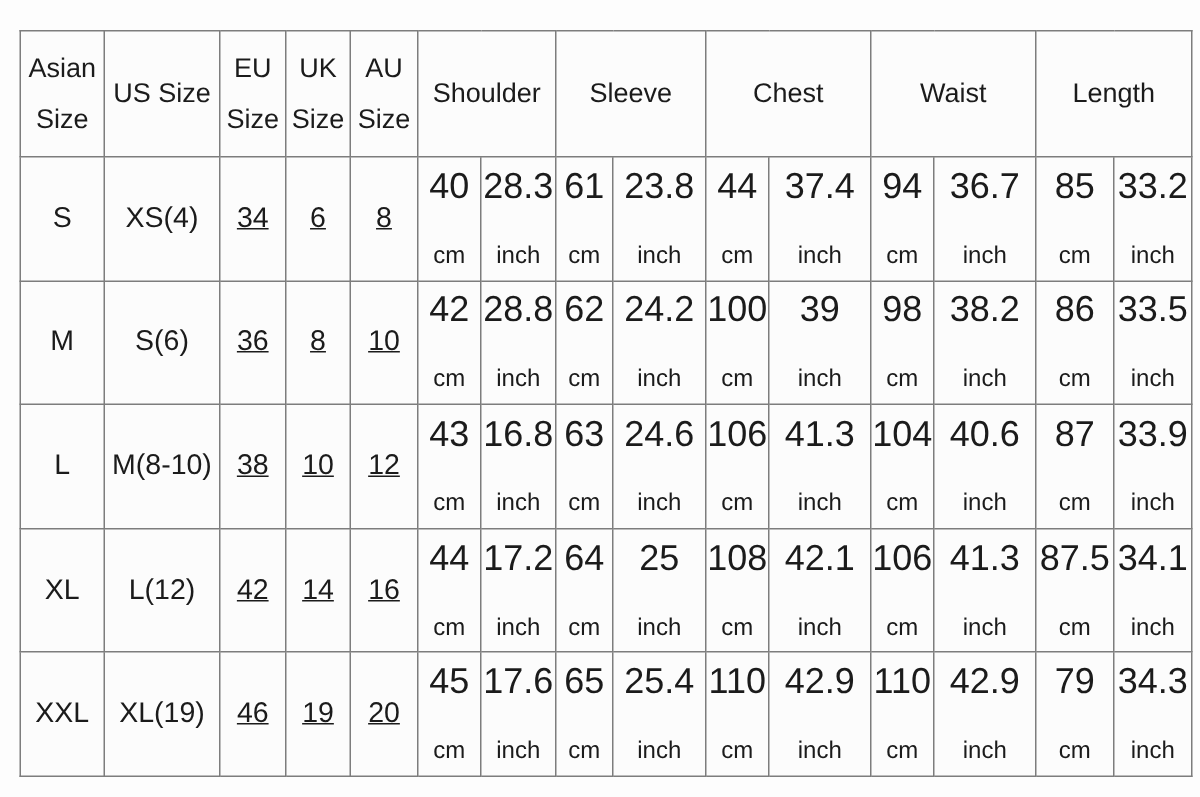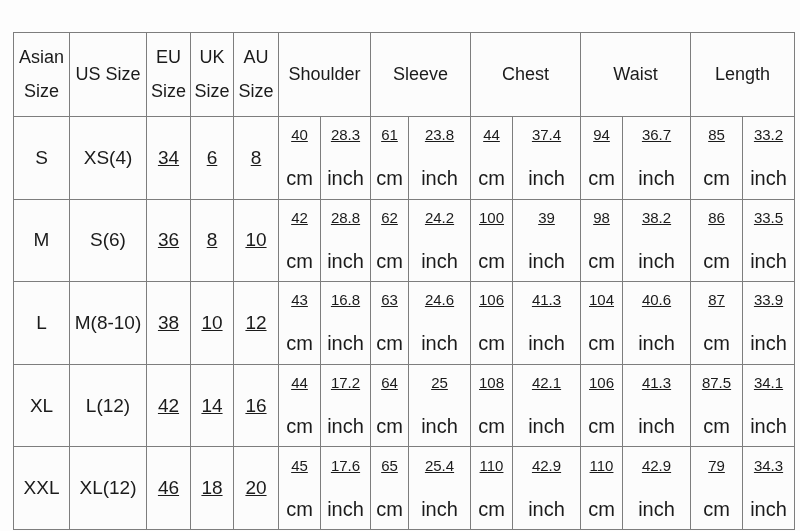--- a/index.html
+++ b/index.html
@@ -11,21 +11,21 @@
     width: 800px;
     height: 531px;
     background: #fdfdfd;
     font-family: "Liberation Sans", sans-serif;
     overflow: hidden;
   }
 
   #chart-wrap {
     position: absolute;
     left: 13px;
-    top: 32px;
+    top: 20px;
     width: 769px;
     height: 491px;
     box-sizing: border-box;
   }
 
   table.size-chart {
     width: 769px;
     height: 491px;
     border-collapse: collapse;
     table-layout: fixed;
@@ -78,27 +78,26 @@
 
   
   td.meas {
     font-size: 20px;
     padding: 0;
   }
   td.meas .val {
     display: block;
     line-height: 1.0;
     margin-bottom: 26px;
-    font-size: 15px;
-    text-decoration: underline;
+    font-size: 24px;
   }
   td.meas .unit {
     display: block;
     line-height: 1.0;
-    font-size: 20px;
+    font-size: 16px;
   }
 
   
   col.c-asian   { width: 56px; }
   col.c-us      { width: 77px; }
   col.c-eu      { width: 44px; }
   col.c-uk      { width: 43px; }
   col.c-au      { width: 45px; }
   col.c-mv      { width: 42px; }  
   col.c-mi      { width: 50px; }  
@@ -346,23 +345,23 @@
           <span class="unit">cm</span>
         </td>
         <td class="meas">
           <span class="val">34.1</span>
           <span class="unit">inch</span>
         </td>
       </tr>
 
       <tr class="data-row">
         <td class="size-cell">XXL</td>
-        <td class="us-cell">XL(12)</td>
+        <td class="us-cell">XL(19)</td>
         <td class="num-cell">46</td>
-        <td class="num-cell">18</td>
+        <td class="num-cell">19</td>
         <td class="num-cell">20</td>
         <td class="meas">
           <span class="val">45</span>
           <span class="unit">cm</span>
         </td>
         <td class="meas">
           <span class="val">17.6</span>
           <span class="unit">inch</span>
         </td>
         <td class="meas">

